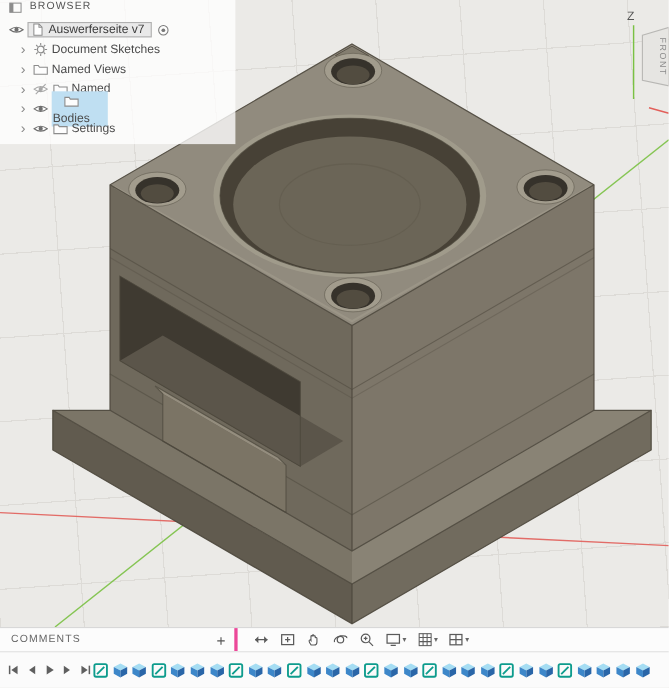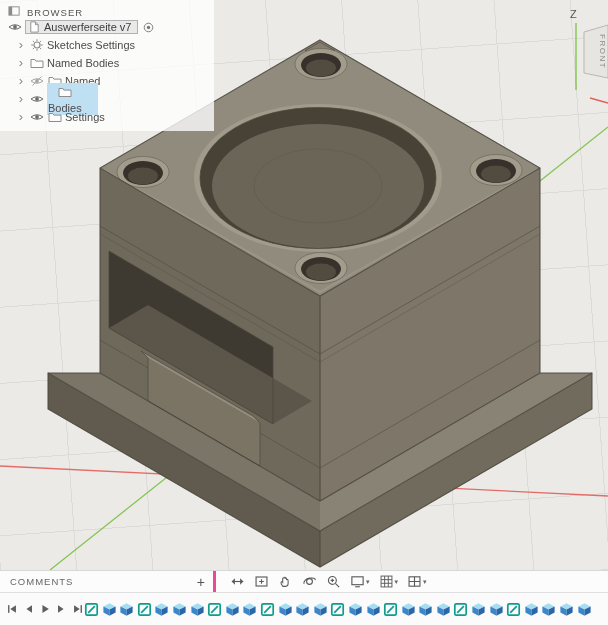--- a/index.html
+++ b/index.html
@@ -27,21 +27,21 @@
     overflow:hidden;
   }
   #axes,#model{position:absolute;left:0;top:0;}
 
   
   #browser-panel{
     position:absolute;left:0;top:0;width:214px;
     background:rgba(255,255,255,0.78);
     padding-bottom:5px;
   }
-  .panel-header{height:18px;display:flex;align-items:flex-end;gap:6px;padding-left:8px;
+  .panel-header{height:18px;display:flex;align-items:flex-start;gap:6px;padding-left:8px;
     font-size:9.5px;letter-spacing:1px;color:#555;}
   .tree-row{height:18px;display:flex;align-items:center;gap:3px;padding-left:16px;font-size:11px;color:#4b4b4b;}
   .tree-row.root-row{padding-left:7px;}
   .chev{width:10px;color:#8a8a8a;font-size:13px;line-height:10px;text-align:center;}
   .icon-btn{display:flex;align-items:center;justify-content:center;width:15px;height:15px;}
   .name-box{display:flex;align-items:center;gap:3px;border:1px solid #b0b0b0;background:#e9e9e9;
     padding:0 6px 0 2px;height:14px;color:#3c3c3c;}
   .sel-hl{display:flex;align-items:center;gap:3px;background:var(--selection_blue,#bfdff2);
     padding:1px 16px 1px 1px;flex-direction:column;}
   .lbl{white-space:nowrap;}
@@ -229,31 +229,31 @@
           </span>
       </div>
 
       <div class="tree-row">
         <span class="chev">›</span>
         <span class="icon-btn">
             <svg width="14" height="14" viewBox="0 0 14 14">
               <use href="#i-gear"></use>
             </svg>
           </span>
-        <span class="lbl">Sketches Settings</span>
+        <span class="lbl">Document Sketches</span>
       </div>
 
       <div class="tree-row">
         <span class="chev">›</span>
         <span class="icon-btn">
             <svg width="14" height="14" viewBox="0 0 14 14">
               <use href="#i-folder"></use>
             </svg>
           </span>
-        <span class="lbl">Named Bodies</span>
+        <span class="lbl">Named Views</span>
       </div>
 
       <div class="tree-row">
         <span class="chev">›</span>
         <span class="icon-btn">
             <svg width="14" height="14" viewBox="0 0 14 14">
               <use href="#i-eye-off"></use>
             </svg>
           </span>
         <span class="icon-btn">

